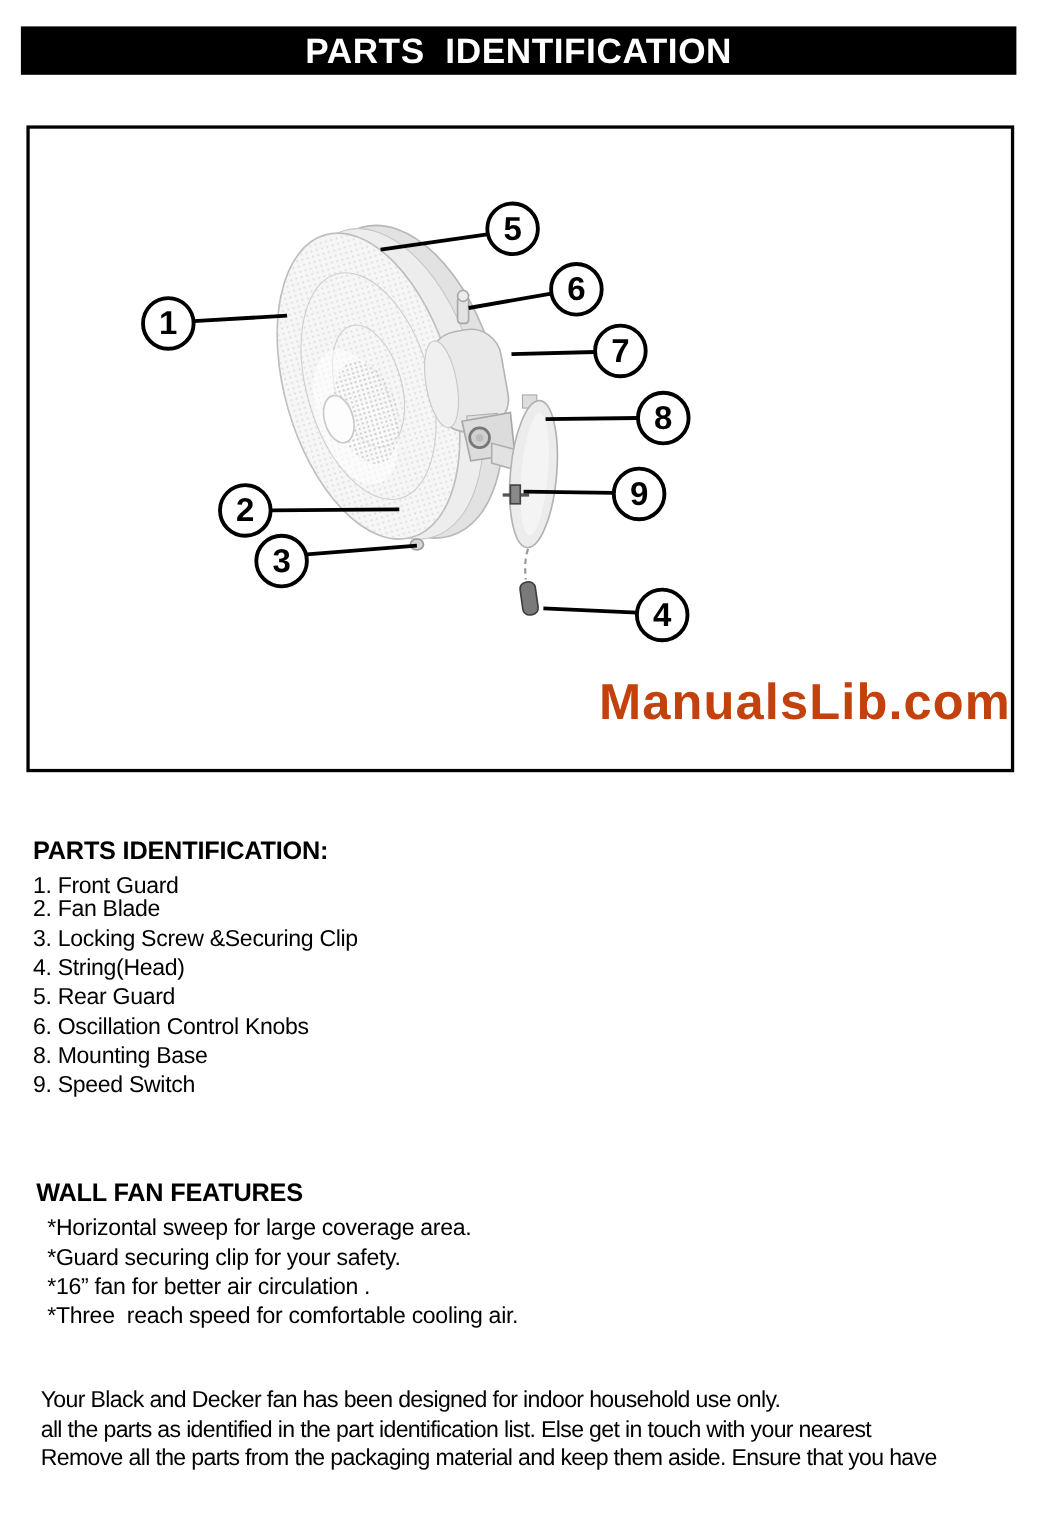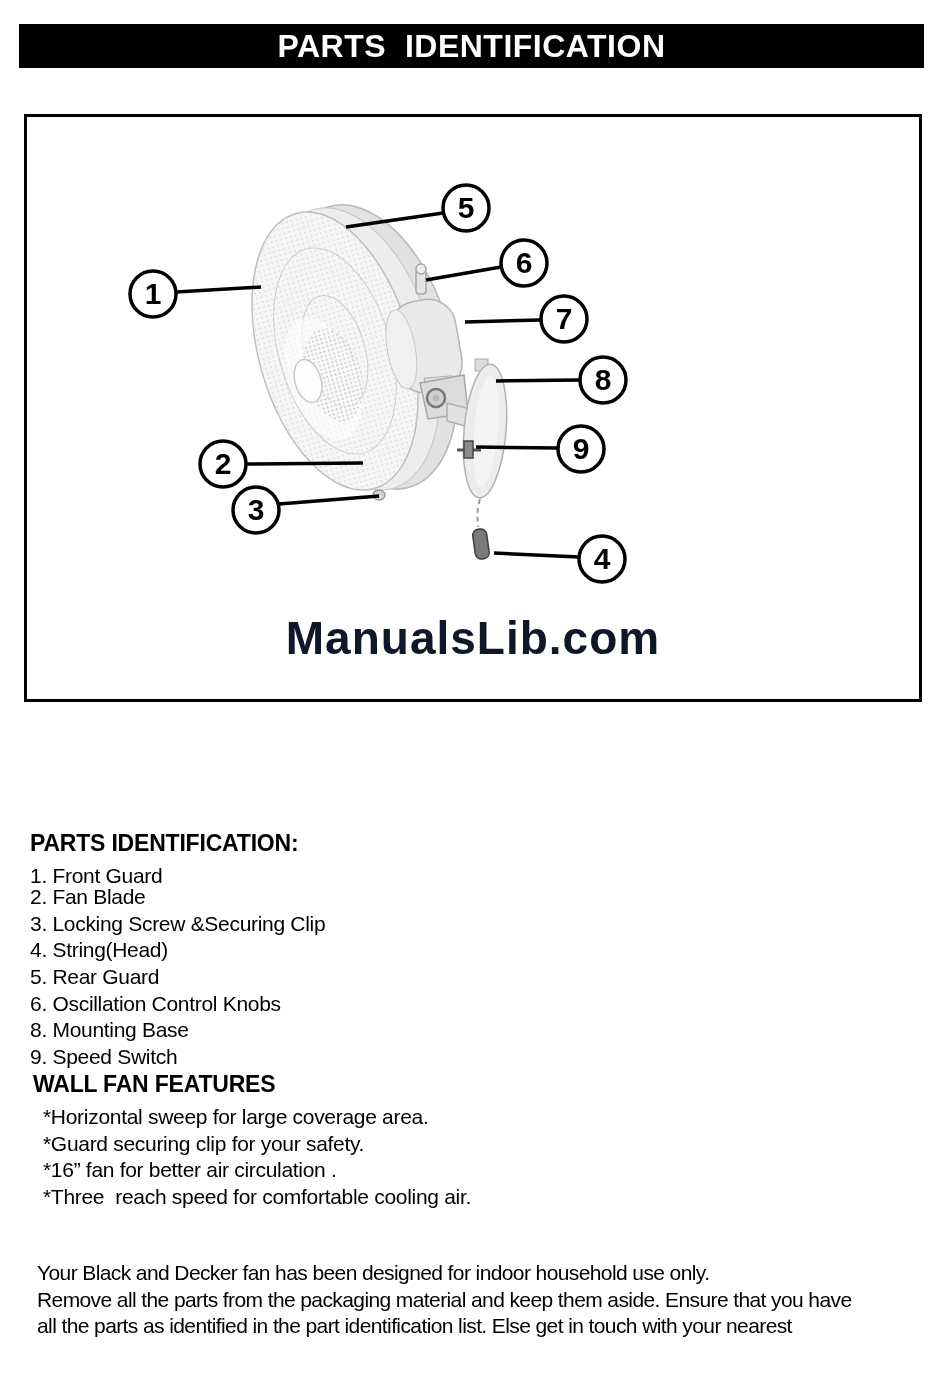--- a/index.html
+++ b/index.html
@@ -19,32 +19,32 @@
     white-space:pre;
   }
   .diagram-box{
     position:absolute;left:24px;top:114px;width:898px;height:588px;
     border:3px solid #000;box-sizing:border-box;
     background:#fff;
   }
   .diagram-box svg{display:block;}
   .watermark{
     position:absolute;left:0;top:494px;width:100%;
-    text-align:center;
+    text-align:right;
     font-size:46px;font-weight:bold;letter-spacing:1px;
-    color:#0f172a;
+    color:#c2410c;
     white-space:pre;
   }
   .section-heading{
     font-weight:bold;font-size:23px;letter-spacing:-0.2px;white-space:pre;
   }
   .body-line{
     font-size:21px;letter-spacing:-0.3px;white-space:pre;
   }
-  .parts-section{position:absolute;left:30px;top:830px;}
+  .parts-section{position:absolute;left:30px;top:760px;}
   .parts-list{margin-top:7px;}
   .parts-list .part-item{height:26.7px;}
   .parts-list .part-item.tight{height:21px;}
   .features-section{position:absolute;left:33px;top:1071px;}
   .features-list{margin-top:7px;margin-left:10px;}
   .features-list .feature-item{height:26.7px;}
   .intended-section{position:absolute;left:26px;top:1255px;}
   .intended-lines{margin-top:6px;margin-left:11px;}
   .intended-lines .body-line{height:26.5px;letter-spacing:-0.6px;}
   
@@ -191,18 +191,18 @@
       <div class="body-line feature-item">*Horizontal sweep for large coverage area.</div>
       <div class="body-line feature-item">*Guard securing clip for your safety.</div>
       <div class="body-line feature-item">*16” fan for better air circulation .</div>
       <div class="body-line feature-item">*Three  reach speed for comfortable cooling air.</div>
     </div>
   </div>
 
   <div class="intended-section">
     <div class="intended-lines">
       <div class="body-line">Your Black and Decker fan has been designed for indoor household use only.</div>
+      <div class="body-line">all the parts as identified in the part identification list. Else get in touch with your nearest</div>
       <div class="body-line">Remove all the parts from the packaging material and keep them aside. Ensure that you have</div>
-      <div class="body-line">all the parts as identified in the part identification list. Else get in touch with your nearest</div>
     </div>
   </div>
 
 </div>
 
 </body></html>

